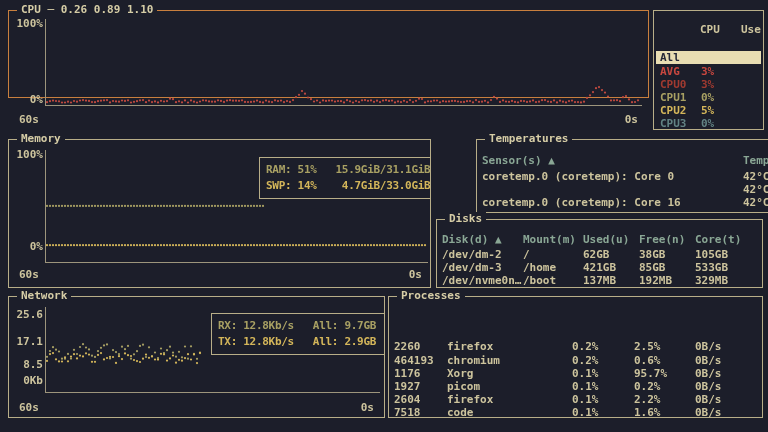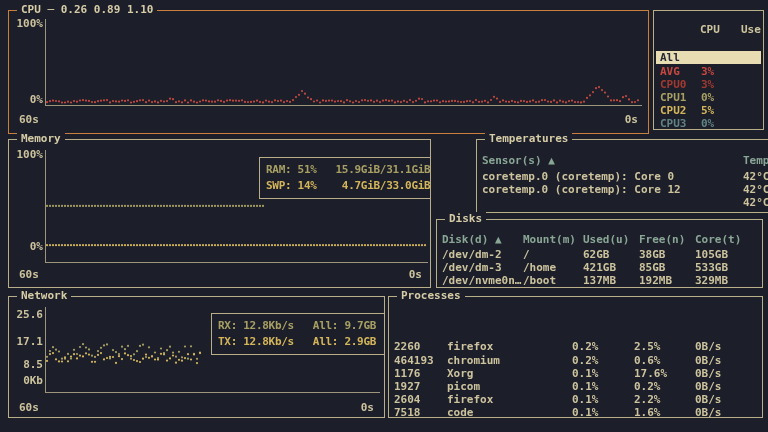--- a/index.html
+++ b/index.html
@@ -22,21 +22,21 @@
   .c-cream{color:var(--cream);} .c-red{color:var(--red);} .c-dark_red{color:var(--dark_red);}
   .c-olive{color:var(--olive);} .c-yellow{color:var(--yellow);} .c-teal{color:var(--teal);}
   .c-teal_dim{color:var(--teal_dim);} .c-sel{color:var(--selected_fg);}
   [data-bind]{white-space:pre;}
 </style>
 </head>
 <body>
 
 <div class="screen">
 
-  <div class="panel sel" id="p-cpu" style="left:8px;top:10px;width:641px;height:124px;">
+  <div class="panel sel" id="p-cpu" style="left:8px;top:10px;width:641px;height:88px;">
     <span class="ptitle" data-bind="cpu.title">CPU ─ 0.26 0.89 1.10</span>
     <span class="ylbl" style="top:6px;" data-bind="cpu.y_top">100%</span>
     <span class="ylbl" style="top:82px;" data-bind="cpu.y_bottom">0%</span>
     <div class="ax axv" style="left:36px;top:8px;height:86px;"></div>
     <div class="ax axh" style="left:36px;top:94px;width:597px;"></div>
     <span class="xlbl" style="left:10px;top:102px;" data-bind="cpu.x_left">60s</span>
     <span class="xlbl" style="right:10px;top:102px;" data-bind="cpu.x_right">0s</span>
     <svg class="gsvg" id="g-cpu" width="641" height="120">
         <circle cx="38" cy="91.2" r="1.1" fill="#c04a40"></circle>
         <circle cx="41" cy="90.2" r="1.1" fill="#c04a40"></circle>
@@ -494,24 +494,24 @@
     <div class="hdr" style="top:14px;">
       <span class="cell c-teal" style="left:5px;" data-bind="temperatures.headers.0">Sensor(s) ▲</span>
       <span class="cell c-teal" style="left:266px;" data-bind="temperatures.headers.1">Temp(t)</span>
     </div>
     <div id="temp-rows">
         <div class="row" style="top: 30px;">
           <span class="cell c-cream" style="left: 5px;">coretemp.0 (coretemp): Core 0</span>
           <span class="cell c-cream" style="left: 266px;">42°C</span>
         </div>
         <div class="row" style="top: 43px;">
-          <span class="cell c-cream" style="left: 5px;">coretemp.0 (coretemp): Core 12</span>
           <span class="cell c-cream" style="left: 266px;">42°C</span>
         </div>
         <div class="row" style="top: 56px;">
+          <span class="cell c-cream" style="left: 5px;">coretemp.0 (coretemp): Core 16</span>
           <span class="cell c-cream" style="left: 266px;">42°C</span>
         </div>
       </div>
   </div>
 
   <div class="panel" id="p-disk" style="left:436px;top:219px;width:327px;height:69px;">
     <span class="ptitle" data-bind="disks.title">Disks</span>
     <div class="hdr" style="top:13px;" id="disk-hdr">
         <span class="cell c-teal" style="left: 5px;">Disk(d) ▲</span>
         <span class="cell c-teal" style="left: 86px;">Mount(m)</span>
@@ -680,21 +680,21 @@
           <span class="cell c-cream" style="left: 5px;">464193</span>
           <span class="cell c-cream" style="left: 58px;">chromium</span>
           <span class="cell c-cream" style="left: 183px;">0.2%</span>
           <span class="cell c-cream" style="left: 245px;">0.6%</span>
           <span class="cell c-cream" style="left: 306px;">0B/s</span>
         </div>
         <div class="row" style="top: 70px;">
           <span class="cell c-cream" style="left: 5px;">1176</span>
           <span class="cell c-cream" style="left: 58px;">Xorg</span>
           <span class="cell c-cream" style="left: 183px;">0.1%</span>
-          <span class="cell c-cream" style="left: 245px;">17.6%</span>
+          <span class="cell c-cream" style="left: 245px;">95.7%</span>
           <span class="cell c-cream" style="left: 306px;">0B/s</span>
         </div>
         <div class="row" style="top: 83px;">
           <span class="cell c-cream" style="left: 5px;">1927</span>
           <span class="cell c-cream" style="left: 58px;">picom</span>
           <span class="cell c-cream" style="left: 183px;">0.1%</span>
           <span class="cell c-cream" style="left: 245px;">0.2%</span>
           <span class="cell c-cream" style="left: 306px;">0B/s</span>
         </div>
         <div class="row" style="top: 96px;">

